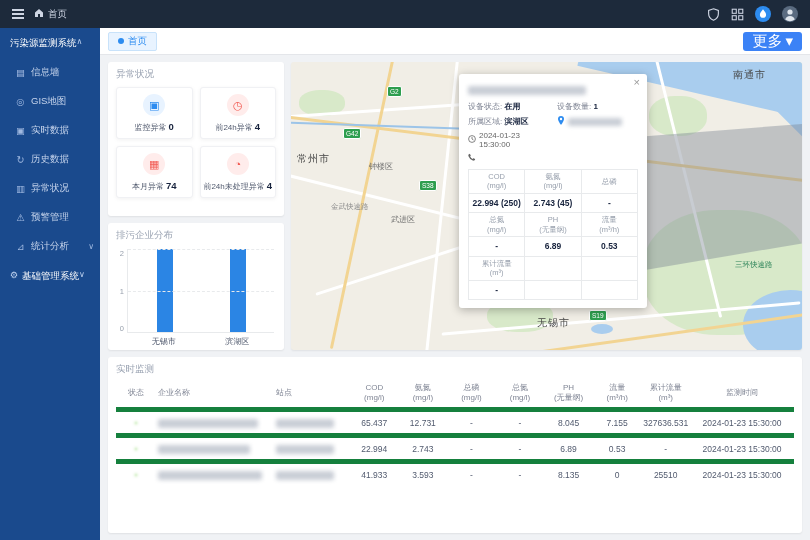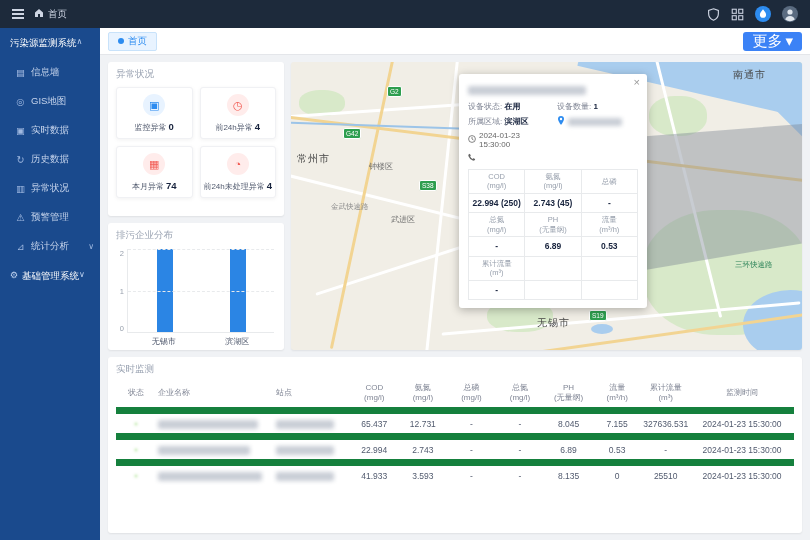--- a/index.html
+++ b/index.html
@@ -84,21 +84,21 @@
   .pinfo { display:grid; grid-template-columns:1.05fr 1fr; gap:4px 4px; font-size:8px; color:#808695; margin-top:2px; align-items:center; }
   .pinfo b { color:#17233d; font-weight:bold; }
   .pinfo .irow { display:flex; align-items:center; gap:3px; color:#666; }
   .ptable { width:100%; border-collapse:collapse; margin-top:6px; }
   .ptable td { border:1px solid #e8eaec; text-align:center; padding:2px 1px; font-size:7.5px; color:#98a0ad; line-height:1.25; width:33.33%; }
   .ptable td.val { font-size:8.5px; color:#17233d; font-weight:bold; padding:4px 1px; }
 
   
   .table-panel { flex:1; display:flex; flex-direction:column; overflow:hidden; }
   .mtable { padding:0 8px 6px; }
-  .mrow { display:grid; grid-template-columns:40px 118px 76px repeat(7,1fr) 104px; align-items:center; min-height:26px; border-top:7px solid #15803d; font-size:8.5px; color:#515a6e; }
+  .mrow { display:grid; grid-template-columns:40px 118px 76px repeat(7,1fr) 104px; align-items:center; min-height:26px; border-top:5px solid #15803d; font-size:8.5px; color:#515a6e; }
   .mrow.head { border-top:none; color:#808695; font-size:8px; min-height:28px; line-height:1.25; cursor:default; }
   .mrow .c { text-align:center; }
   .mrow .l { text-align:left; padding-left:2px; }
   .sdot { width:9px; height:9px; border-radius:50%; background:#52c41a; box-shadow:0 0 3px 1px rgba(82,196,26,.6); margin:0 auto; }
 </style>
 </head>
 <body>
 
 <div class="app">
 

